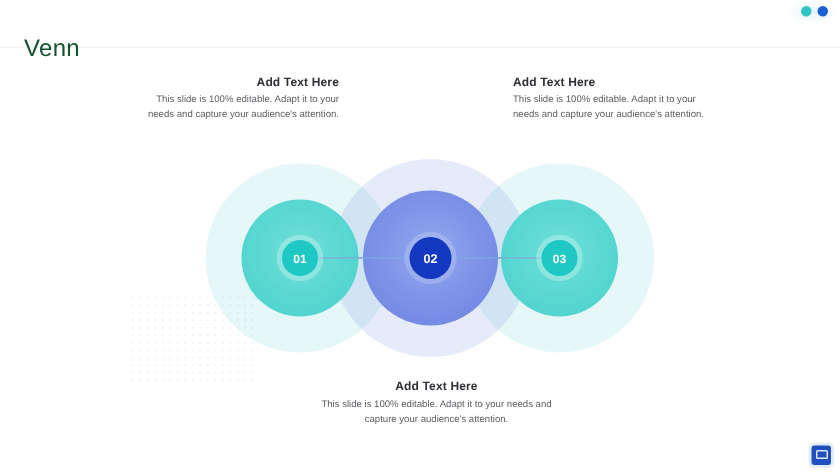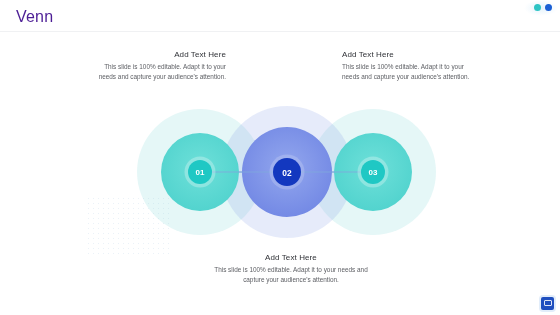--- a/index.html
+++ b/index.html
@@ -30,36 +30,36 @@
   .hdot.teal{background:#2ec4c4;}
   .hdot.blue{background:#1a5fd4;}
   .dot-glow{
     position:absolute;top:0px;right:2px;
     width:34px;height:16px;border-radius:8px;
     background:radial-gradient(ellipse at center, rgba(120,190,240,0.20), rgba(255,255,255,0) 70%);
     z-index:30;
   }
 
   .page-title{
-    position:absolute;left:16px;top:8px;
-    font-size:16px;color:#4c1d95;font-weight:400;
+    position:absolute;left:16px;top:24px;
+    font-size:16px;color:#14532d;font-weight:400;
     letter-spacing:0.2px;
     z-index:20;
   }
   .title-rule{
     position:absolute;left:0;top:31px;width:560px;height:1px;
     background:#f0f1f3;
     z-index:5;
   }
 
   
   .tblock{position:absolute;z-index:25;}
   .tblock h3{
     margin:0 0 3px 0;
-    font-size:8px;font-weight:normal;color:#2f3136;
+    font-size:8px;font-weight:bold;color:#2f3136;
     letter-spacing:0.1px;
   }
   .tblock p{
     margin:0;
     font-size:6.4px;line-height:1.55;color:#5c5e63;
   }
   .tb-left{left:98px;top:50px;width:128px;text-align:right;}
   .tb-right{left:342px;top:50px;width:130px;text-align:left;}
   .tb-bottom{left:203px;top:253px;width:176px;text-align:center;}
 

